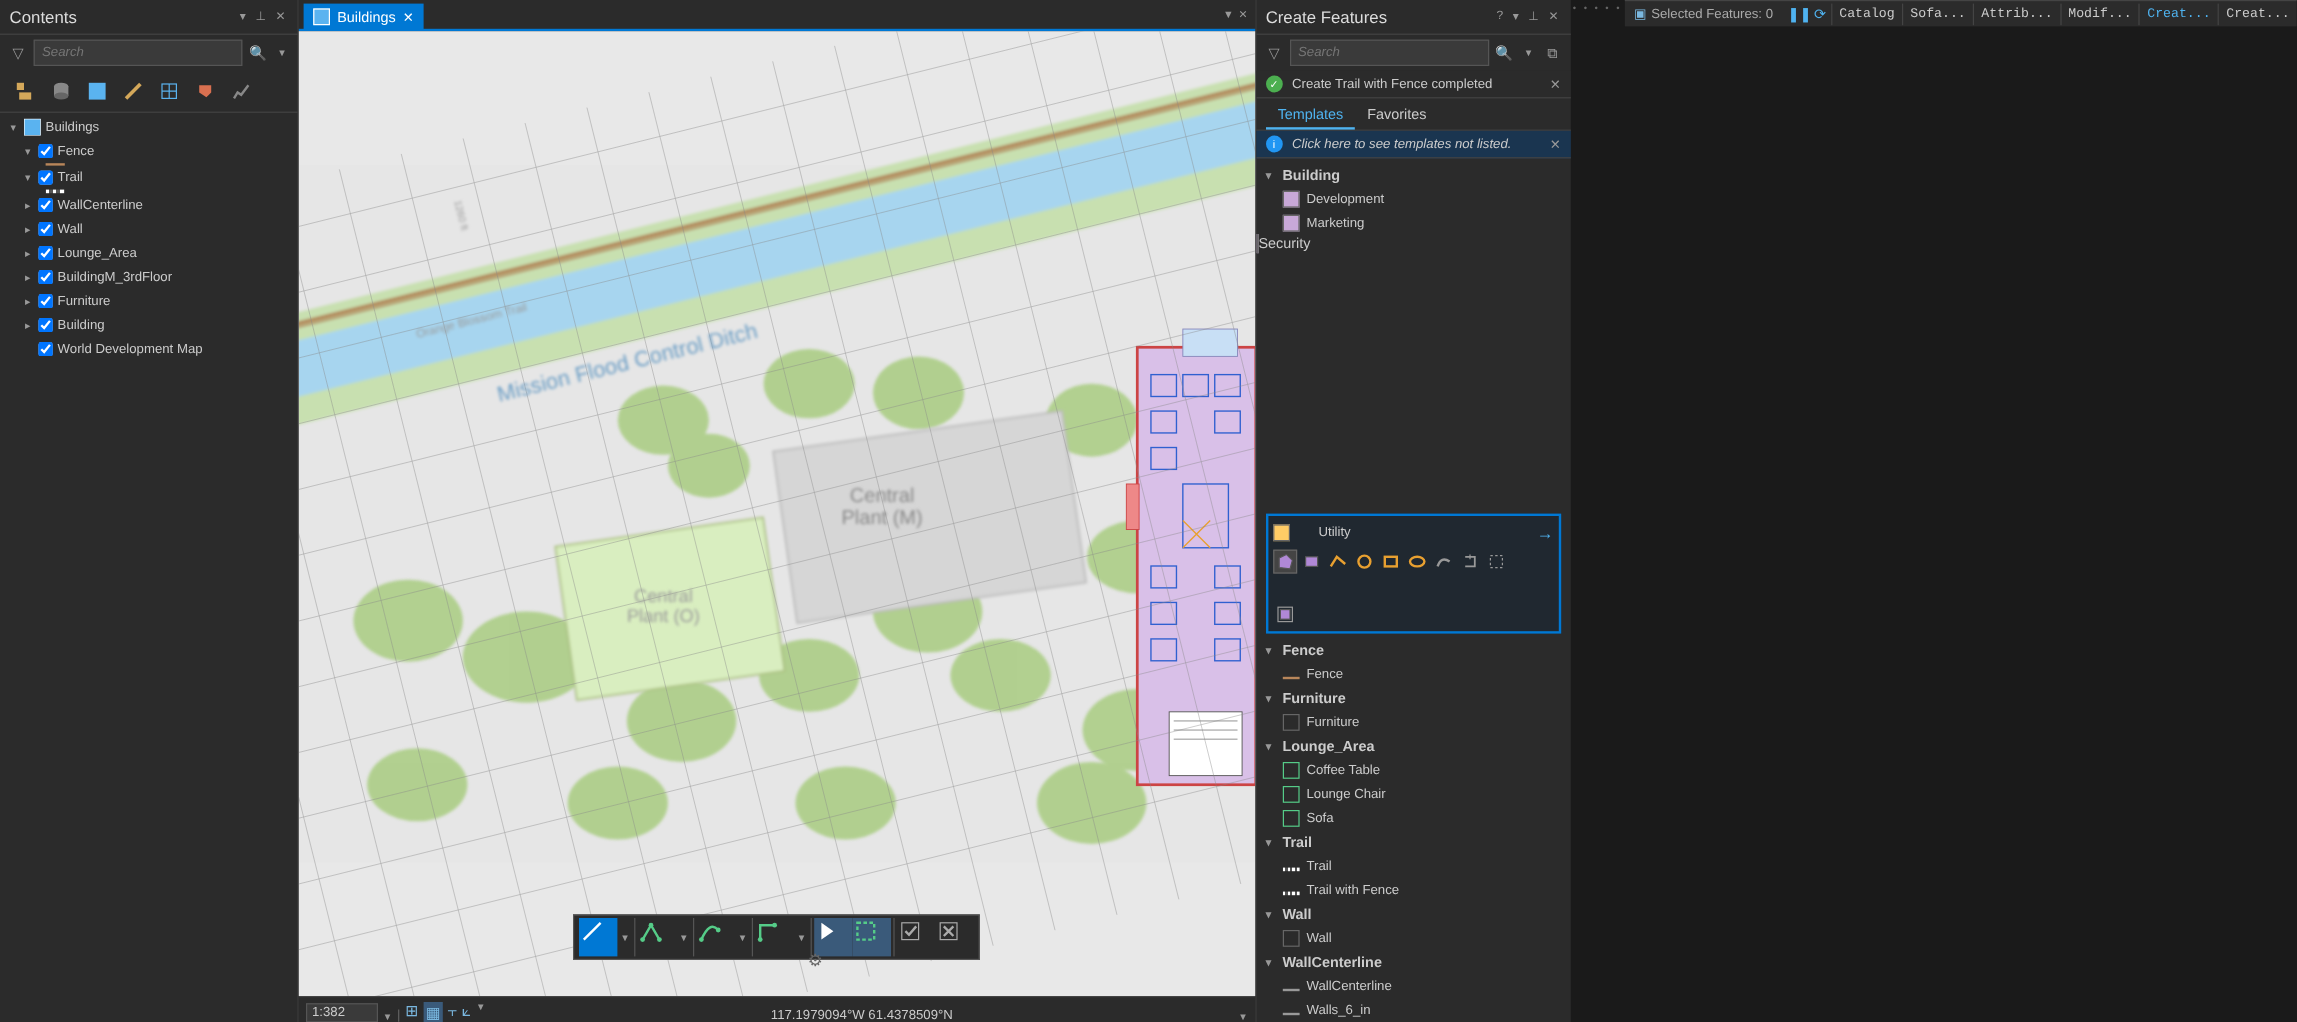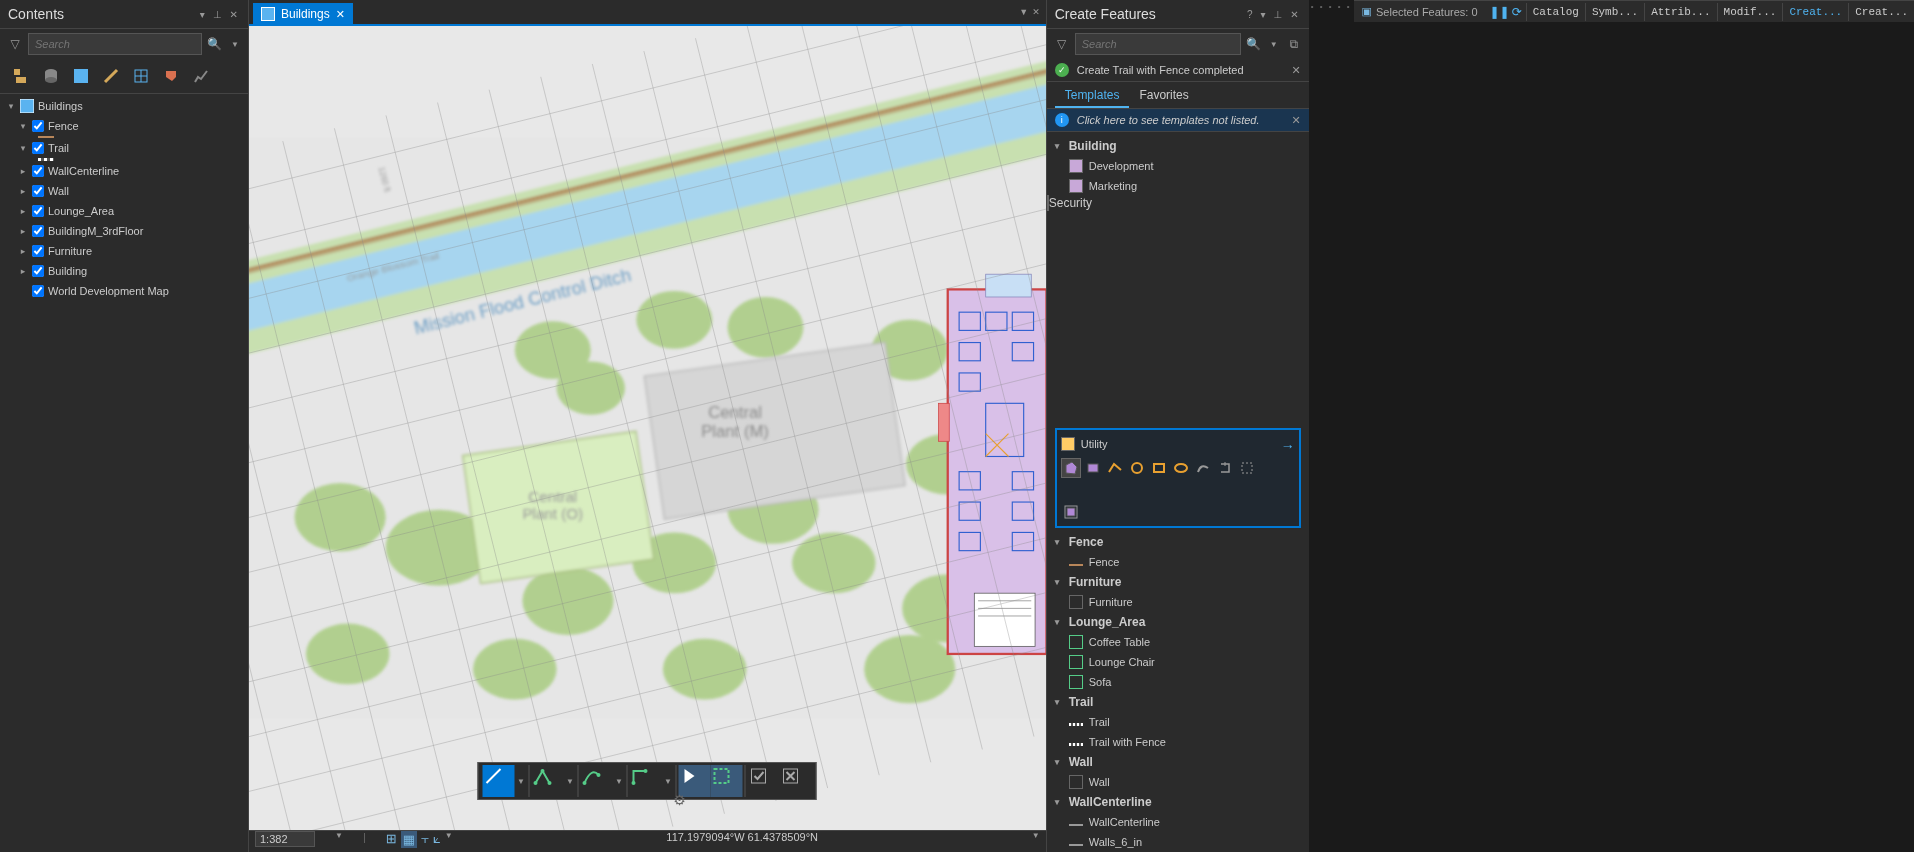--- a/index.html
+++ b/index.html
@@ -37,21 +37,21 @@
 .map-tab-close { cursor: pointer; font-size: 11px; }
 .map-tabs-right { margin-left: auto; display:flex; gap:4px; padding-right:6px;}
 .map-tabs-right span { color:#999; font-size:9px; cursor:pointer;}
 .map-canvas { flex: 1; background: #e8e8e8; position: relative; overflow: hidden; }
 .map-canvas svg { width: 100%; height: 100%; }
 .construction-toolbar { position: absolute; bottom: 30px; left: 50%; transform: translateX(-50%); display: flex; background: #2b2b2b; border: 1px solid #555; padding: 2px; gap: 0; }
 .ct-group { display: flex; border-right: 1px solid #555; padding: 0 2px; }
 .ct-btn { width: 32px; height: 32px; display: flex; align-items: center; justify-content: center; cursor: pointer; }
 .ct-btn.active { background: #0078d4; }
 .ct-drop { width: 12px; display:flex;align-items:center;justify-content:center;font-size:8px;color:#999;cursor:pointer;}
-.map-statusbar { display: flex; align-items: flex-start; background: #2b2b2b; border-top: 1px solid #444; height: 22px; padding: 0 6px; gap: 20px; font-size: 11px; }
+.map-statusbar { display: flex; align-items: flex-end; background: #2b2b2b; border-top: 1px solid #444; height: 22px; padding: 0 6px; gap: 4px; font-size: 11px; }
 .scale-input { background: #3a3a3a; border: 1px solid #555; color: #ccc; padding: 1px 4px; width: 60px; font-size: 11px; }
 .scale-drop { font-size:8px;color:#999;cursor:pointer;}
 .status-icons { display:flex;gap:4px;}
 .status-icons span { cursor:pointer; color:#7ab8e0; font-size:13px;}
 .coords { margin: 0 auto; color: #ccc; }
 
 
 .features-panel { width: 263px; background: #2b2b2b; border-left: 1px solid #444; display: flex; flex-direction: column; }
 .notification { display: flex; align-items: center; padding: 4px 8px; gap: 8px; background: #2b2b2b; border-bottom: 1px solid #444; }
 .notif-icon { width: 14px; height: 14px; border-radius: 50%; display: flex; align-items: center; justify-content: center; font-size: 9px; color:#fff;}
@@ -60,21 +60,21 @@
 .notif-close { margin-left: auto; cursor: pointer; color: #999; font-size:11px;}
 .feature-tabs { display: flex; border-bottom: 1px solid #444; padding: 0 8px; }
 .feature-tab { padding: 6px 10px 4px; cursor: pointer; font-size: 12px; }
 .feature-tab.active { color: #4fb3f0; border-bottom: 2px solid #4fb3f0; }
 .template-list { flex: 1; overflow-y: auto; padding: 4px 0; }
 .template-group-header { display: flex; align-items: center; padding: 3px 8px; gap: 4px; font-size: 12px; font-weight: 600; cursor: pointer; }
 .template-group-header .expand { font-size: 9px; color: #999; width: 10px; }
 .template-item { display: flex; align-items: center; padding: 3px 8px 3px 22px; gap: 6px; cursor: pointer; font-size: 11px; height:20px;}
 .template-swatch { width: 14px; height: 14px; border: 1px solid #666; }
 .active-tool-box { margin: 4px 8px; border: 2px solid #0078d4; background: #202830; padding: 4px; }
-.active-tool-row { display: flex; align-items: center; gap: 6px; padding: 2px 0; }
+.active-tool-row { display: flex; align-items: center; gap: 24px; padding: 2px 0; }
 .active-tool-swatch { width: 14px; height: 14px; border: 1px solid #666; background: #ffcc66; }
 .active-tool-label { flex: 1; font-size: 11px; }
 .active-tool-arrow { color: #4fb3f0; cursor: pointer; font-size: 14px; font-weight:bold;}
 .tool-palette { display: flex; flex-wrap: wrap; gap: 2px; margin-top: 4px; }
 .tool-palette .tool { width: 20px; height: 20px; display: flex; align-items: center; justify-content: center; cursor: pointer; border:1px solid transparent;}
 .tool-palette .tool.active { background: #444; border: 1px solid #666; }
 .panel-drag-handle { text-align:center; color:#666; font-size:8px; padding:2px; letter-spacing:2px;}
 .bottom-status { display: flex; align-items: center; background: #2b2b2b; border-top: 1px solid #444; height: 22px; font-size: 11px; }
 .sel-features { padding: 0 8px; color: #aaa; display:flex;align-items:center;gap:4px;}
 .bottom-tabs { display: flex; margin-left: auto; }
@@ -606,20 +606,20 @@
       <div class="sel-features">
         <span style="color:#7ab8e0;">▣</span>
         <span>Selected Features: 0</span>
       </div>
       <div class="pause-refresh">
         <span>❚❚</span>
         <span>⟳</span>
       </div>
       <div class="bottom-tabs">
         <span class="bottom-tab">Catalog</span>
-        <span class="bottom-tab">Symb...</span>
+        <span class="bottom-tab">Sofa...</span>
         <span class="bottom-tab">Attrib...</span>
         <span class="bottom-tab">Modif...</span>
         <span class="bottom-tab active">Creat...</span>
         <span class="bottom-tab">Creat...</span>
       </div>
     </div>
   </div>
 
 </body></html>

